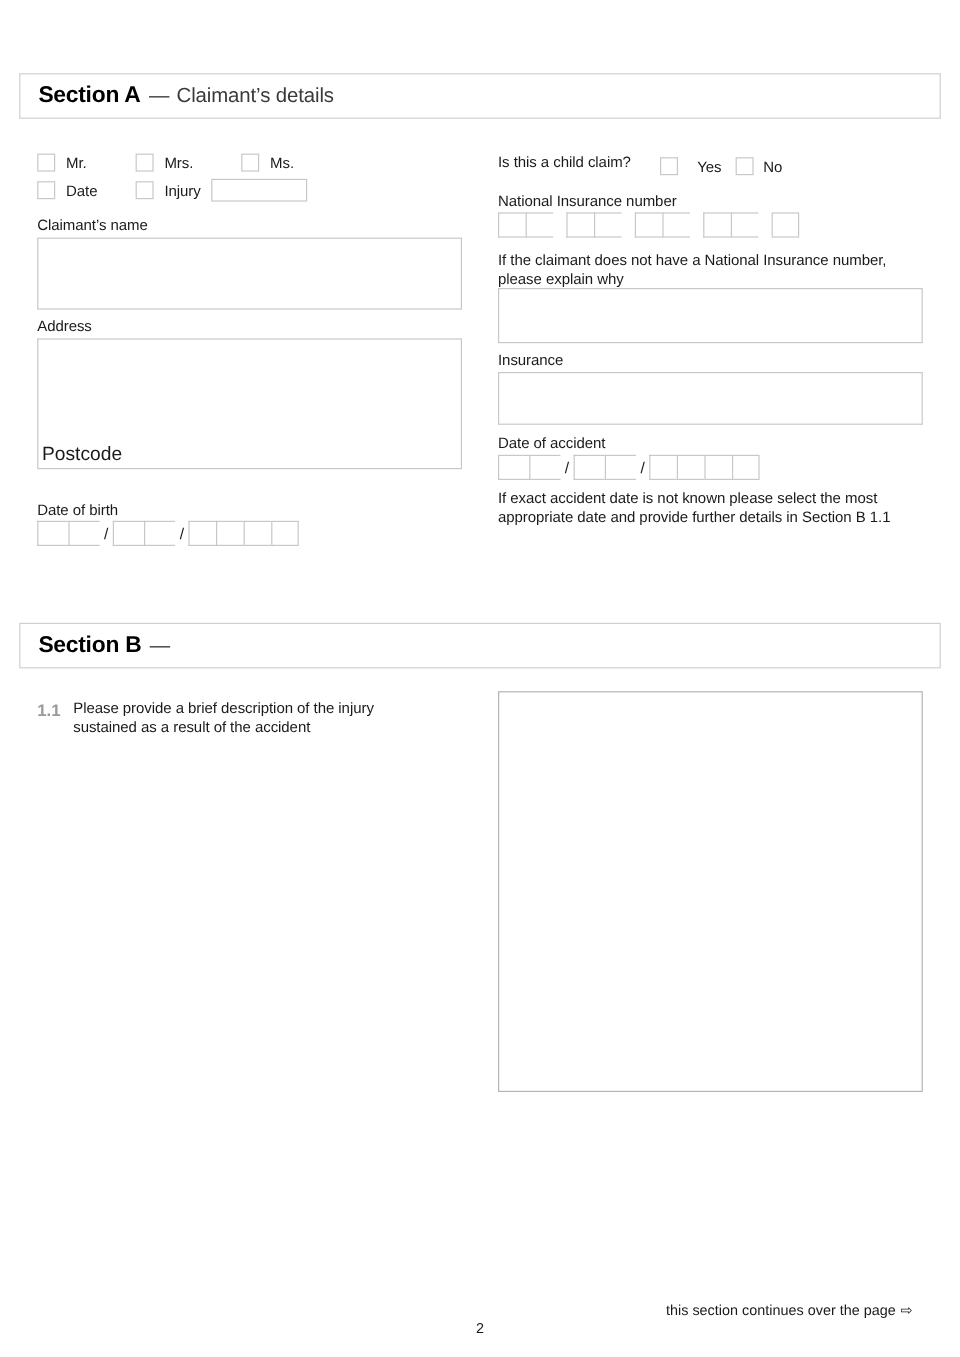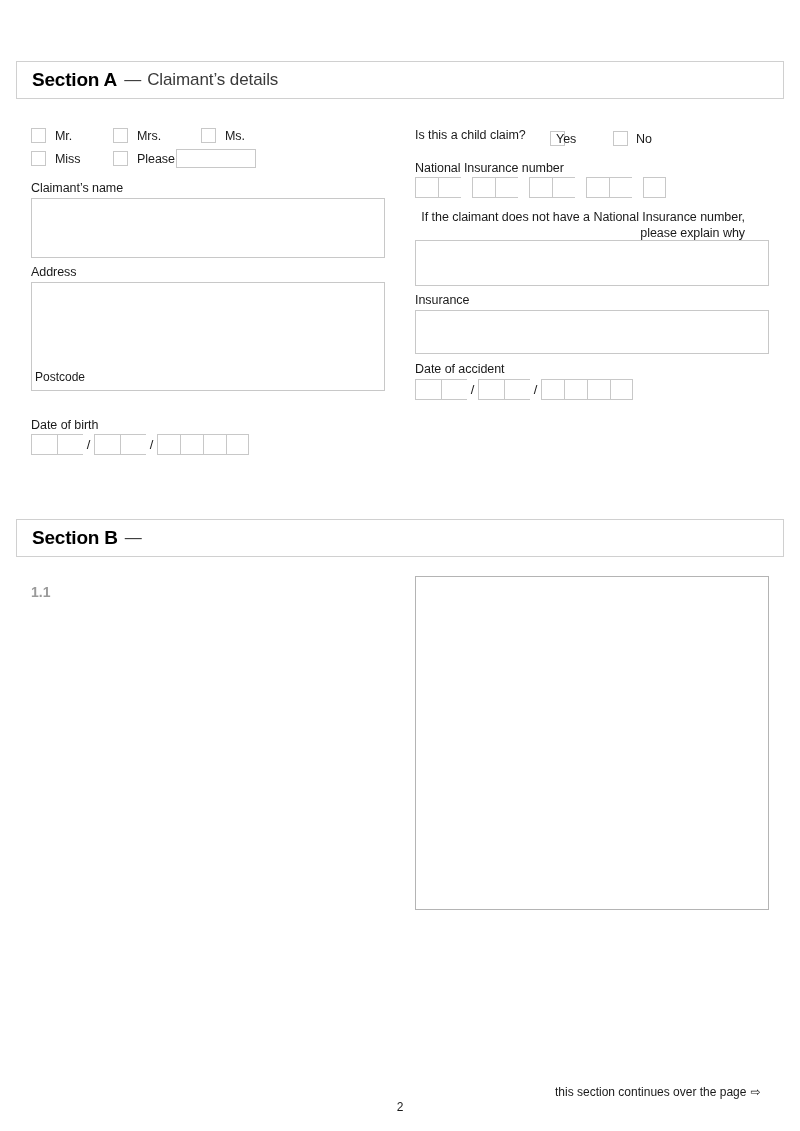--- a/index.html
+++ b/index.html
@@ -53,21 +53,21 @@
   }
 
   
   .lbl {
     position: absolute;
     font-size: 12.5px;
     color: #1a1a1a;
     letter-spacing: -0.05px;
     white-space: nowrap;
   }
-  .lbl.wrap { white-space: normal; line-height: 15.5px; text-align: right; }
+  .lbl.wrap { white-space: normal; line-height: 15.5px; }
 
   
   .cbox {
     position: absolute;
     width: 15px;
     height: 15px;
     border: 1px solid #c8c8c8;
     box-sizing: border-box;
     background: #fff;
   }
@@ -100,21 +100,21 @@
 
   
   .qnum {
     position: absolute;
     font-size: 14px;
     color: #9a9a9a;
     font-weight: bold;
   }
   .postcode-lbl {
     position: absolute;
-    font-size: 12px;
+    font-size: 16px;
     color: #1a1a1a;
   }
   .footer-note {
     position: absolute;
     font-size: 12px;
     color: #1a1a1a;
     white-space: nowrap;
   }
   .pagenum {
     position: absolute;
@@ -143,24 +143,24 @@
   <div class="cbox" style="left:31px; top:128px;"></div>
   <div class="lbl" style="left:55px; top:129px;">Mr.</div>
 
   <div class="cbox" style="left:113px; top:128px;"></div>
   <div class="lbl" style="left:137px; top:129px;text-align:center;">Mrs.</div>
 
   <div class="cbox" style="left:201px; top:128px;"></div>
   <div class="lbl" style="left:225px; top:129px;">Ms.</div>
 
   <div class="cbox" style="left:31px; top:151px;"></div>
-  <div class="lbl" style="left:55px; top:152px;">Miss</div>
+  <div class="lbl" style="left:55px; top:152px;">Date</div>
 
   <div class="cbox" style="left:113px; top:151px;"></div>
-  <div class="lbl" style="left:137px; top:152px;">Please</div>
+  <div class="lbl" style="left:137px; top:152px;">Injury</div>
   <div class="box" style="left:176px; top:149px; width:80px; height:19px;"></div>
 
   <div class="lbl" style="left:31px; top:181px;">Claimant’s name</div>
   <div class="box" style="left:31px; top:198px; width:354px; height:60px;"></div>
 
   <div class="lbl" style="left:31px; top:265px;">Address</div>
   <div class="box" style="left:31px; top:282px; width:354px; height:109px;"></div>
   <div class="postcode-lbl" style="left:35px; top:370px;">Postcode</div>
 
   <div class="lbl" style="left:31px; top:418px;">Date of birth</div>
@@ -172,21 +172,21 @@
     <div class="cell" style="width:26px;height:21px;"></div>
     <div class="sep">/</div>
     <div class="cell" style="width:23px;height:21px;"></div>
     <div class="cell" style="width:23px;height:21px;"></div>
     <div class="cell" style="width:23px;height:21px;"></div>
     <div class="cell" style="width:23px;height:21px;"></div>
   </div>
 
   <div class="lbl" style="left:415px; top:128px;">Is this a child claim?</div>
   <div class="cbox" style="left:550px; top:131px;"></div>
-  <div class="lbl" style="left:556px; top:132px;">Yes</div>
+  <div class="lbl" style="left:581px; top:132px;">Yes</div>
   <div class="cbox" style="left:613px; top:131px;"></div>
   <div class="lbl" style="left:636px; top:132px;">No</div>
 
   <div class="lbl" style="left:415px; top:161px;">National Insurance number</div>
   <div class="cellgroup" style="left:415px; top:177px;">
     <div class="cell" style="width:23px;height:21px;"></div>
     <div class="cell" style="width:23px;height:21px;"></div>
     <div class="sep"></div>
     <div class="cell" style="width:23px;height:21px;"></div>
     <div class="cell" style="width:23px;height:21px;"></div>
@@ -213,27 +213,29 @@
     <div class="sep">/</div>
     <div class="cell" style="width:26px;height:21px;"></div>
     <div class="cell" style="width:26px;height:21px;"></div>
     <div class="sep">/</div>
     <div class="cell" style="width:23px;height:21px;"></div>
     <div class="cell" style="width:23px;height:21px;"></div>
     <div class="cell" style="width:23px;height:21px;"></div>
     <div class="cell" style="width:23px;height:21px;"></div>
   </div>
 
+  <div class="lbl wrap" style="left:415px; top:408px; width:340px;">If exact accident date is not known please select the most appropriate date and provide further details in Section B 1.1</div>
 
   <div class="section-header" style="top:519px;">
     <span class="sec-title">Section B</span>
     <span class="sec-dash">—</span>
   </div>
 
   <div class="qnum" style="left:31px; top:584px;">1.1</div>
+  <div class="lbl wrap" style="left:61px; top:583px; width:300px;">Please provide a brief description of the injury sustained as a result of the accident</div>
   <div class="box dark" style="left:415px; top:576px; width:354px; height:334px;"></div>
 
   <div class="footer-note" style="left:555px; top:1085px;">
     <span>this section continues over the page</span><span class="arrow-icon">⇨</span>
   </div>
   <div class="pagenum" style="left:380px; top:1100px; width:40px;">2</div>
 
 </div>
 
 </body></html>

